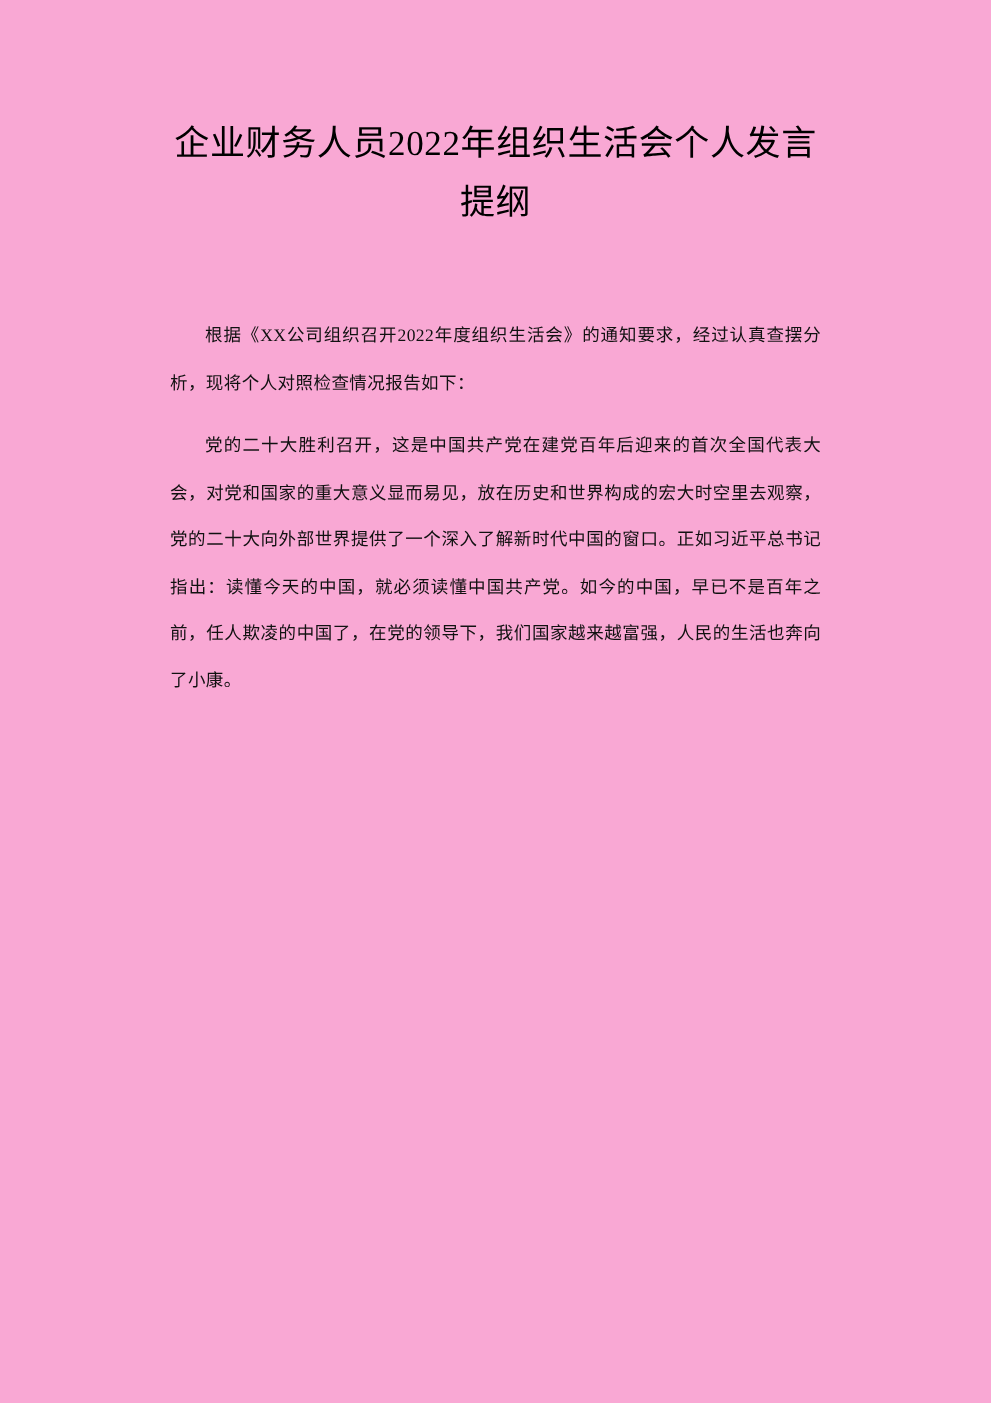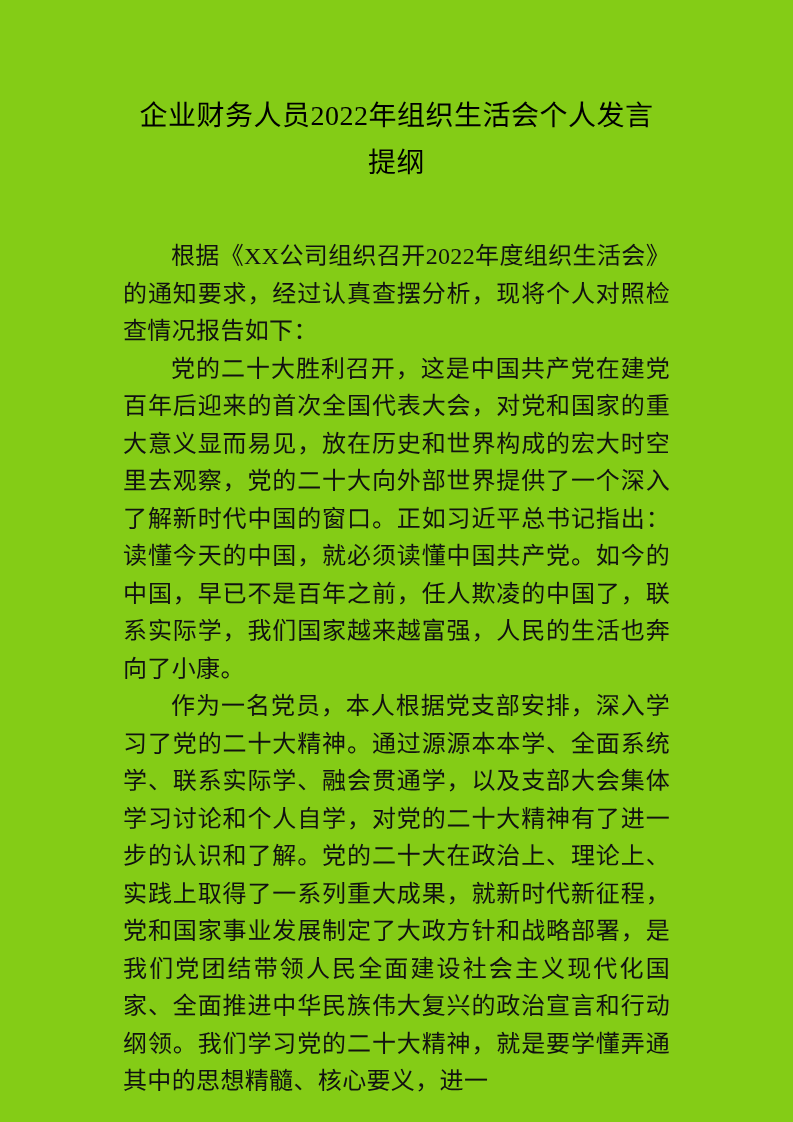--- a/index.html
+++ b/index.html
@@ -6,21 +6,21 @@
   html, body {
     margin: 0;
     padding: 0;
     background: #ffffff;
   }
 
   .page {
     position: relative;
     width: 793px;
     height: 1122px;
-    background: #84cc16;
+    background: #f9a8d4;
     margin: 0 auto;
     overflow: hidden;
     box-sizing: border-box;
     -webkit-font-smoothing: antialiased;
   }
 
   
   .content {
     position: absolute;
     left: 123px;
@@ -44,27 +44,27 @@
   }
 
   
   .title-gap {
     height: 52px;
   }
 
   
   .para {
     font-family: "Liberation Serif", "DejaVu Serif", serif;
-    font-size: 24px;
+    font-size: 14px;
     line-height: 37.5px;
     color: #111111;
     text-align: justify;
     text-justify: inter-ideograph;
     text-indent: 2em;
-    margin: 0;
+    margin: 13px;
     letter-spacing: 0.35px;
     font-style: italic;
   }
 
   
   .para, .sub-heading {
     font-style: normal;
   }
 
   
@@ -96,18 +96,17 @@
 
 <div class="page">
   <div class="content">
 
     <h1 class="doc-title">企业财务人员2022年组织生活会个人发言提纲</h1>
 
     <div class="title-gap"></div>
 
     <div id="body-blocks">
         <p class="para">根据《XX公司组织召开2022年度组织生活会》的通知要求，经过认真查摆分析，现将个人对照检查情况报告如下：</p>
-        <p class="para">党的二十大胜利召开，这是中国共产党在建党百年后迎来的首次全国代表大会，对党和国家的重大意义显而易见，放在历史和世界构成的宏大时空里去观察，党的二十大向外部世界提供了一个深入了解新时代中国的窗口。正如习近平总书记指出：读懂今天的中国，就必须读懂中国共产党。如今的中国，早已不是百年之前，任人欺凌的中国了，联系实际学，我们国家越来越富强，人民的生活也奔向了小康。</p>
-        <p class="para">作为一名党员，本人根据党支部安排，深入学习了党的二十大精神。通过源源本本学、全面系统学、联系实际学、融会贯通学，以及支部大会集体学习讨论和个人自学，对党的二十大精神有了进一步的认识和了解。党的二十大在政治上、理论上、实践上取得了一系列重大成果，就新时代新征程，党和国家事业发展制定了大政方针和战略部署，是我们党团结带领人民全面建设社会主义现代化国家、全面推进中华民族伟大复兴的政治宣言和行动纲领。我们学习党的二十大精神，就是要学懂弄通其中的思想精髓、核心要义，进一</p>
+        <p class="para">党的二十大胜利召开，这是中国共产党在建党百年后迎来的首次全国代表大会，对党和国家的重大意义显而易见，放在历史和世界构成的宏大时空里去观察，党的二十大向外部世界提供了一个深入了解新时代中国的窗口。正如习近平总书记指出：读懂今天的中国，就必须读懂中国共产党。如今的中国，早已不是百年之前，任人欺凌的中国了，在党的领导下，我们国家越来越富强，人民的生活也奔向了小康。</p>
       </div>
 
   </div>
 </div>
 
 </body></html>

